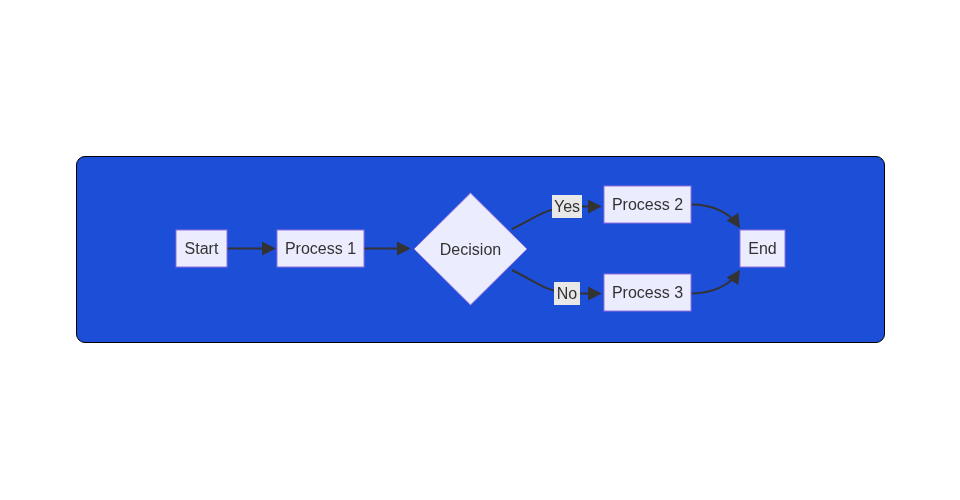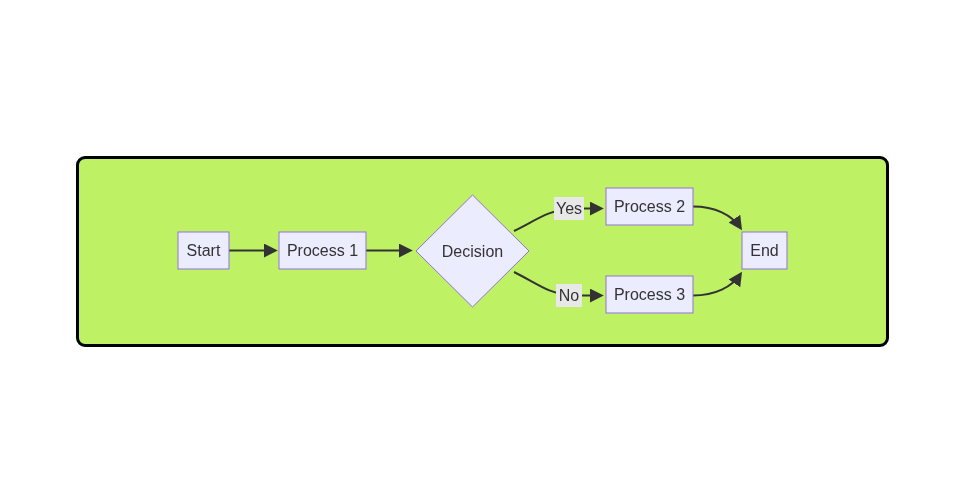--- a/index.html
+++ b/index.html
@@ -16,22 +16,22 @@
     width: 960px;
     height: 500px;
     background: #ffffff;
   }
   .diagram-card {
     position: absolute;
     left: 76px;
     top: 156px;
     width: 807px;
     height: 185px;
-    background: #bef264;
-    border: 3px solid #000000;
+    background: #1d4ed8;
+    border: 1px solid #000000;
     border-radius: 9px;
   }
   .diagram-card svg {
     display: block;
     width: 807px;
     height: 185px;
   }
   .node-shape {
     fill: #ececff;
     stroke: #9370db;

